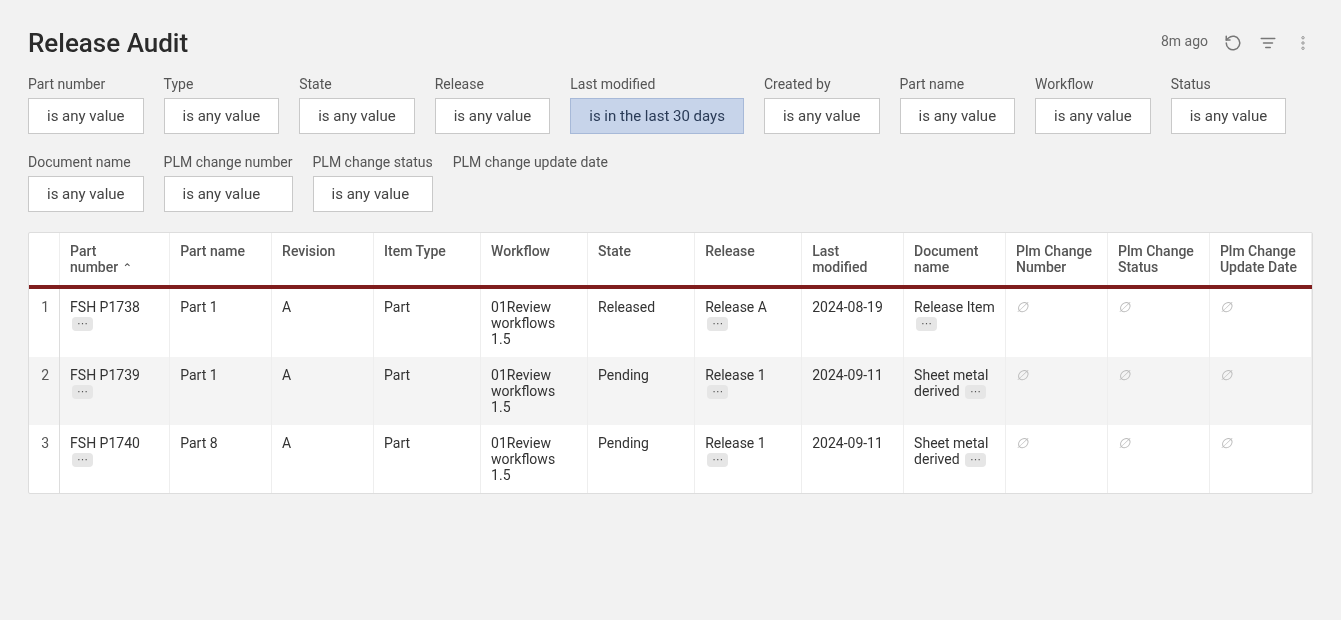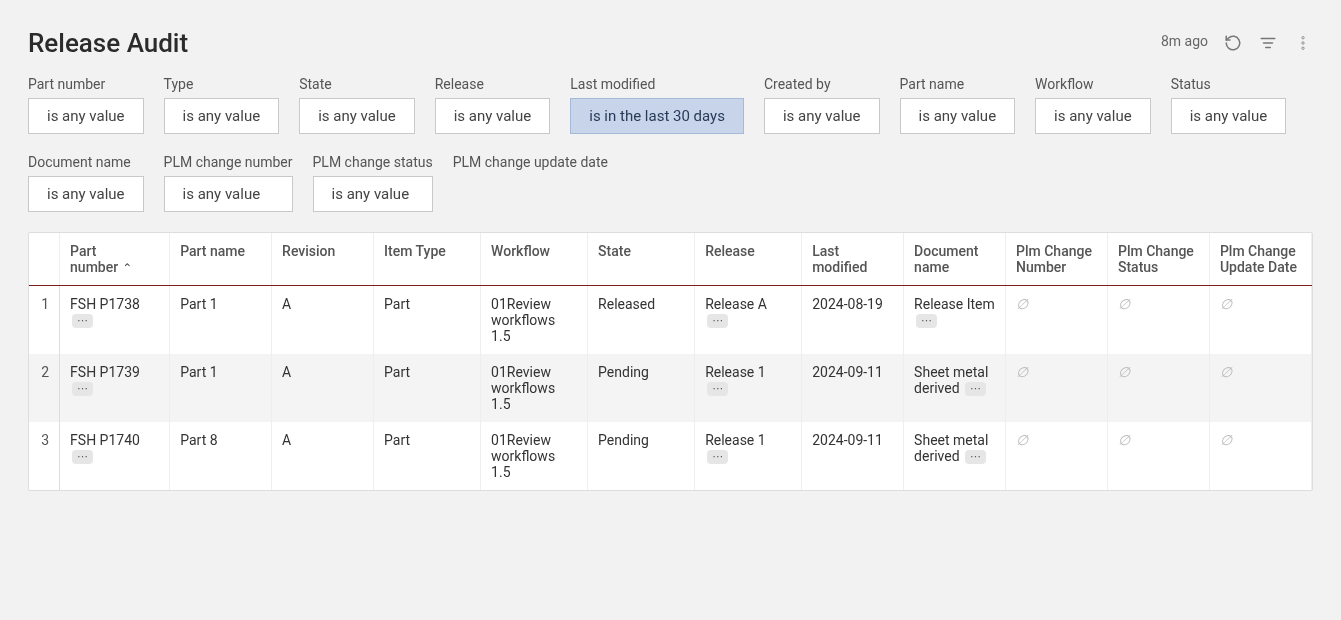--- a/index.html
+++ b/index.html
@@ -84,21 +84,21 @@
   th, td {
     text-align: left;
     padding: 10px 10px;
     font-size: 14px;
     vertical-align: top;
     border-right: 1px solid #eee;
   }
   th {
     color: #555;
     font-weight: 500;
-    border-bottom: 1px solid #7f1d1d;
+    border-bottom: 4px solid #7f1d1d;
     white-space: normal;
   }
   td { color:#333; }
   tbody tr:nth-child(even) { background: #f4f4f4; }
   tbody td { border-bottom: none; }
 
   .col-idx { width: 30px; text-align: right; color:#555; border-right:1px solid #ddd;}
   .col-pn  { width: 108px; }
   .col-pname { width: 100px; }
   .col-rev { width: 100px; }

